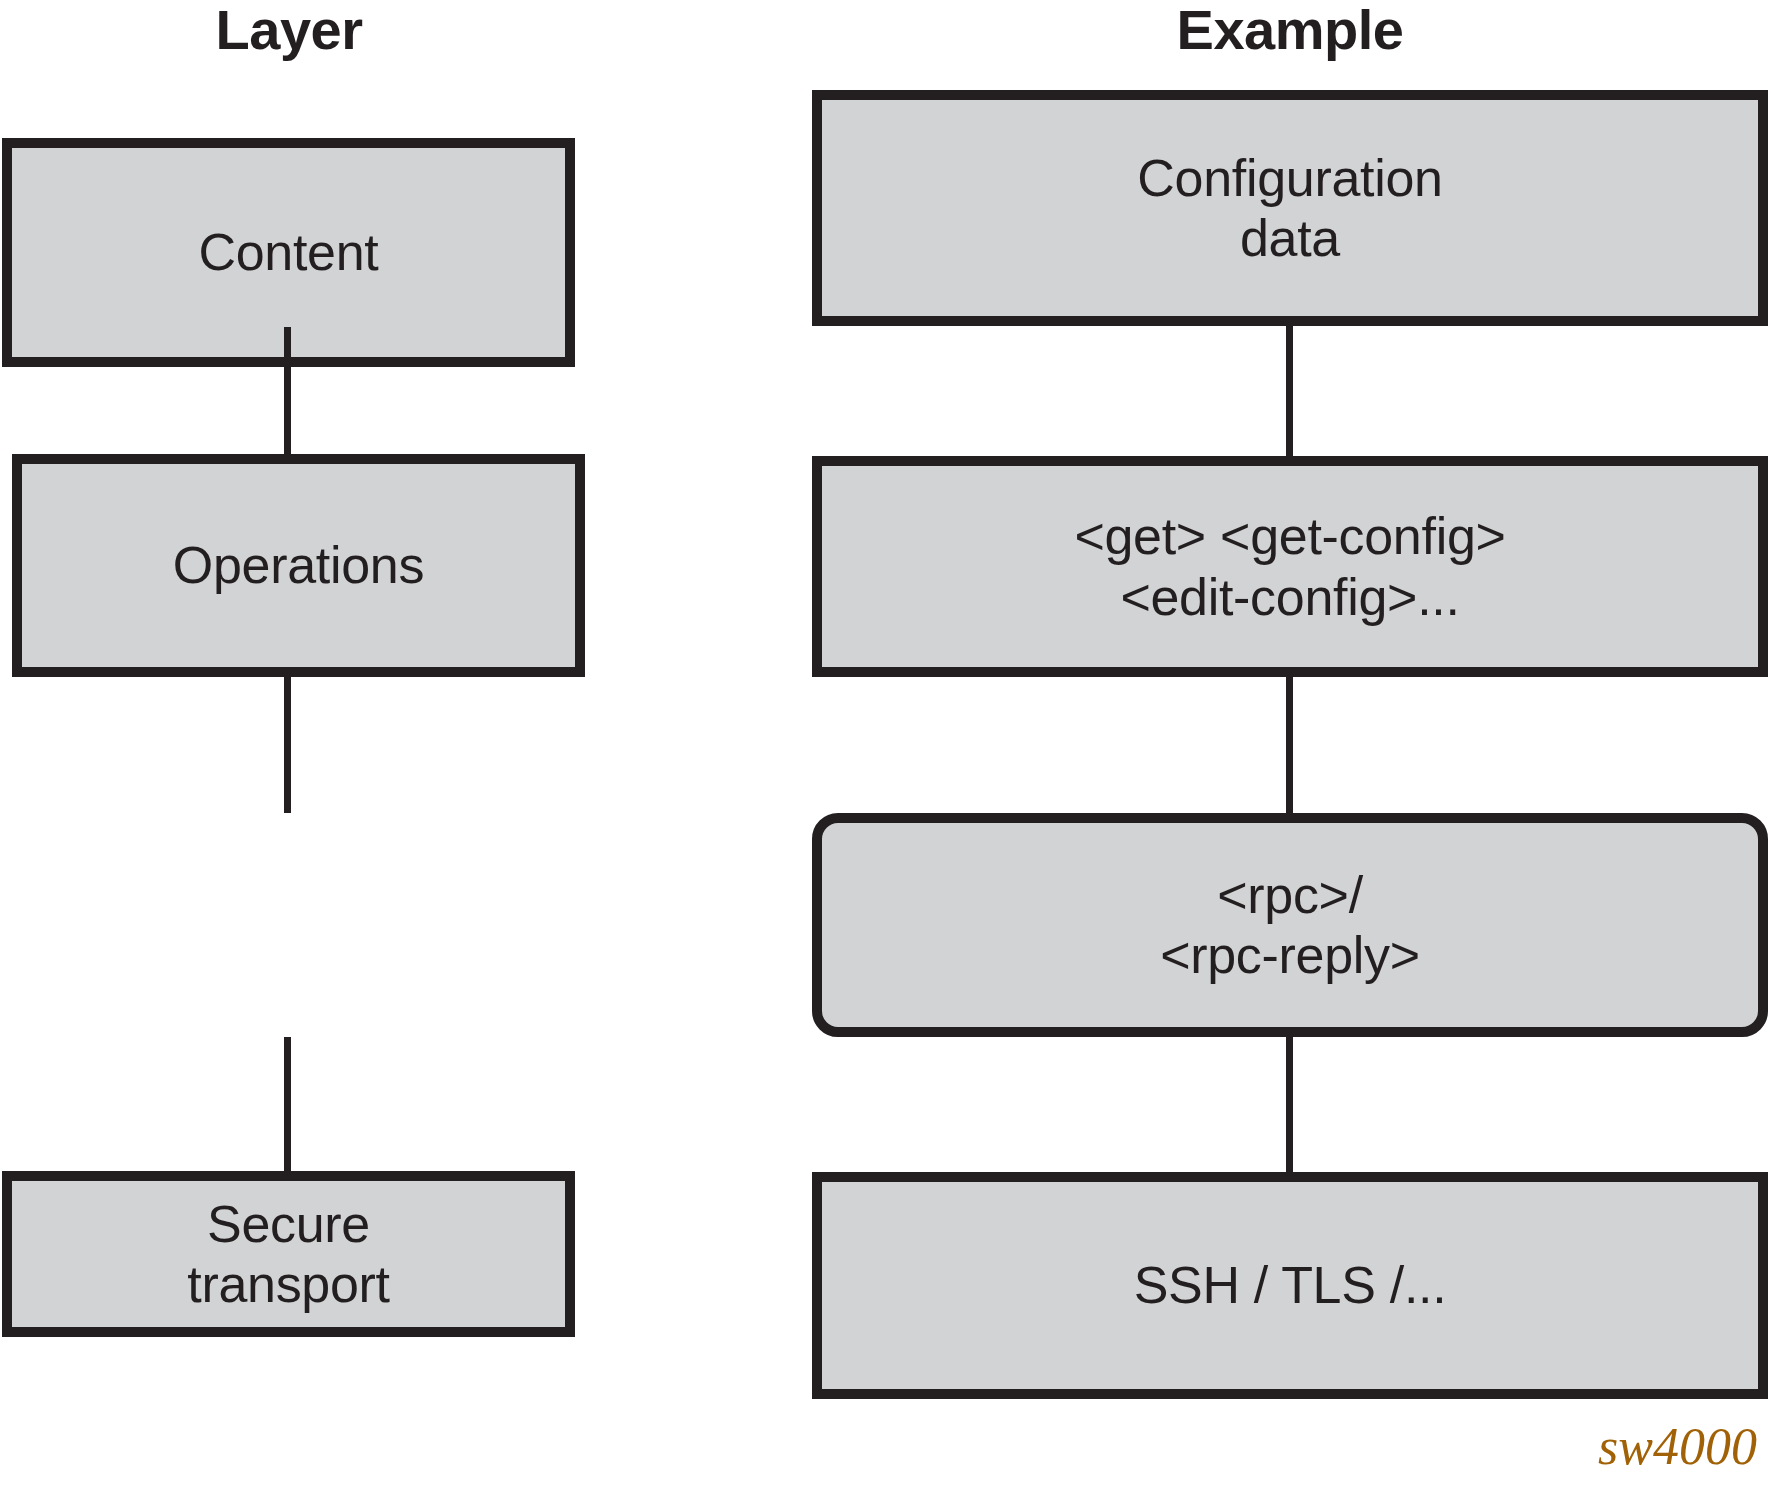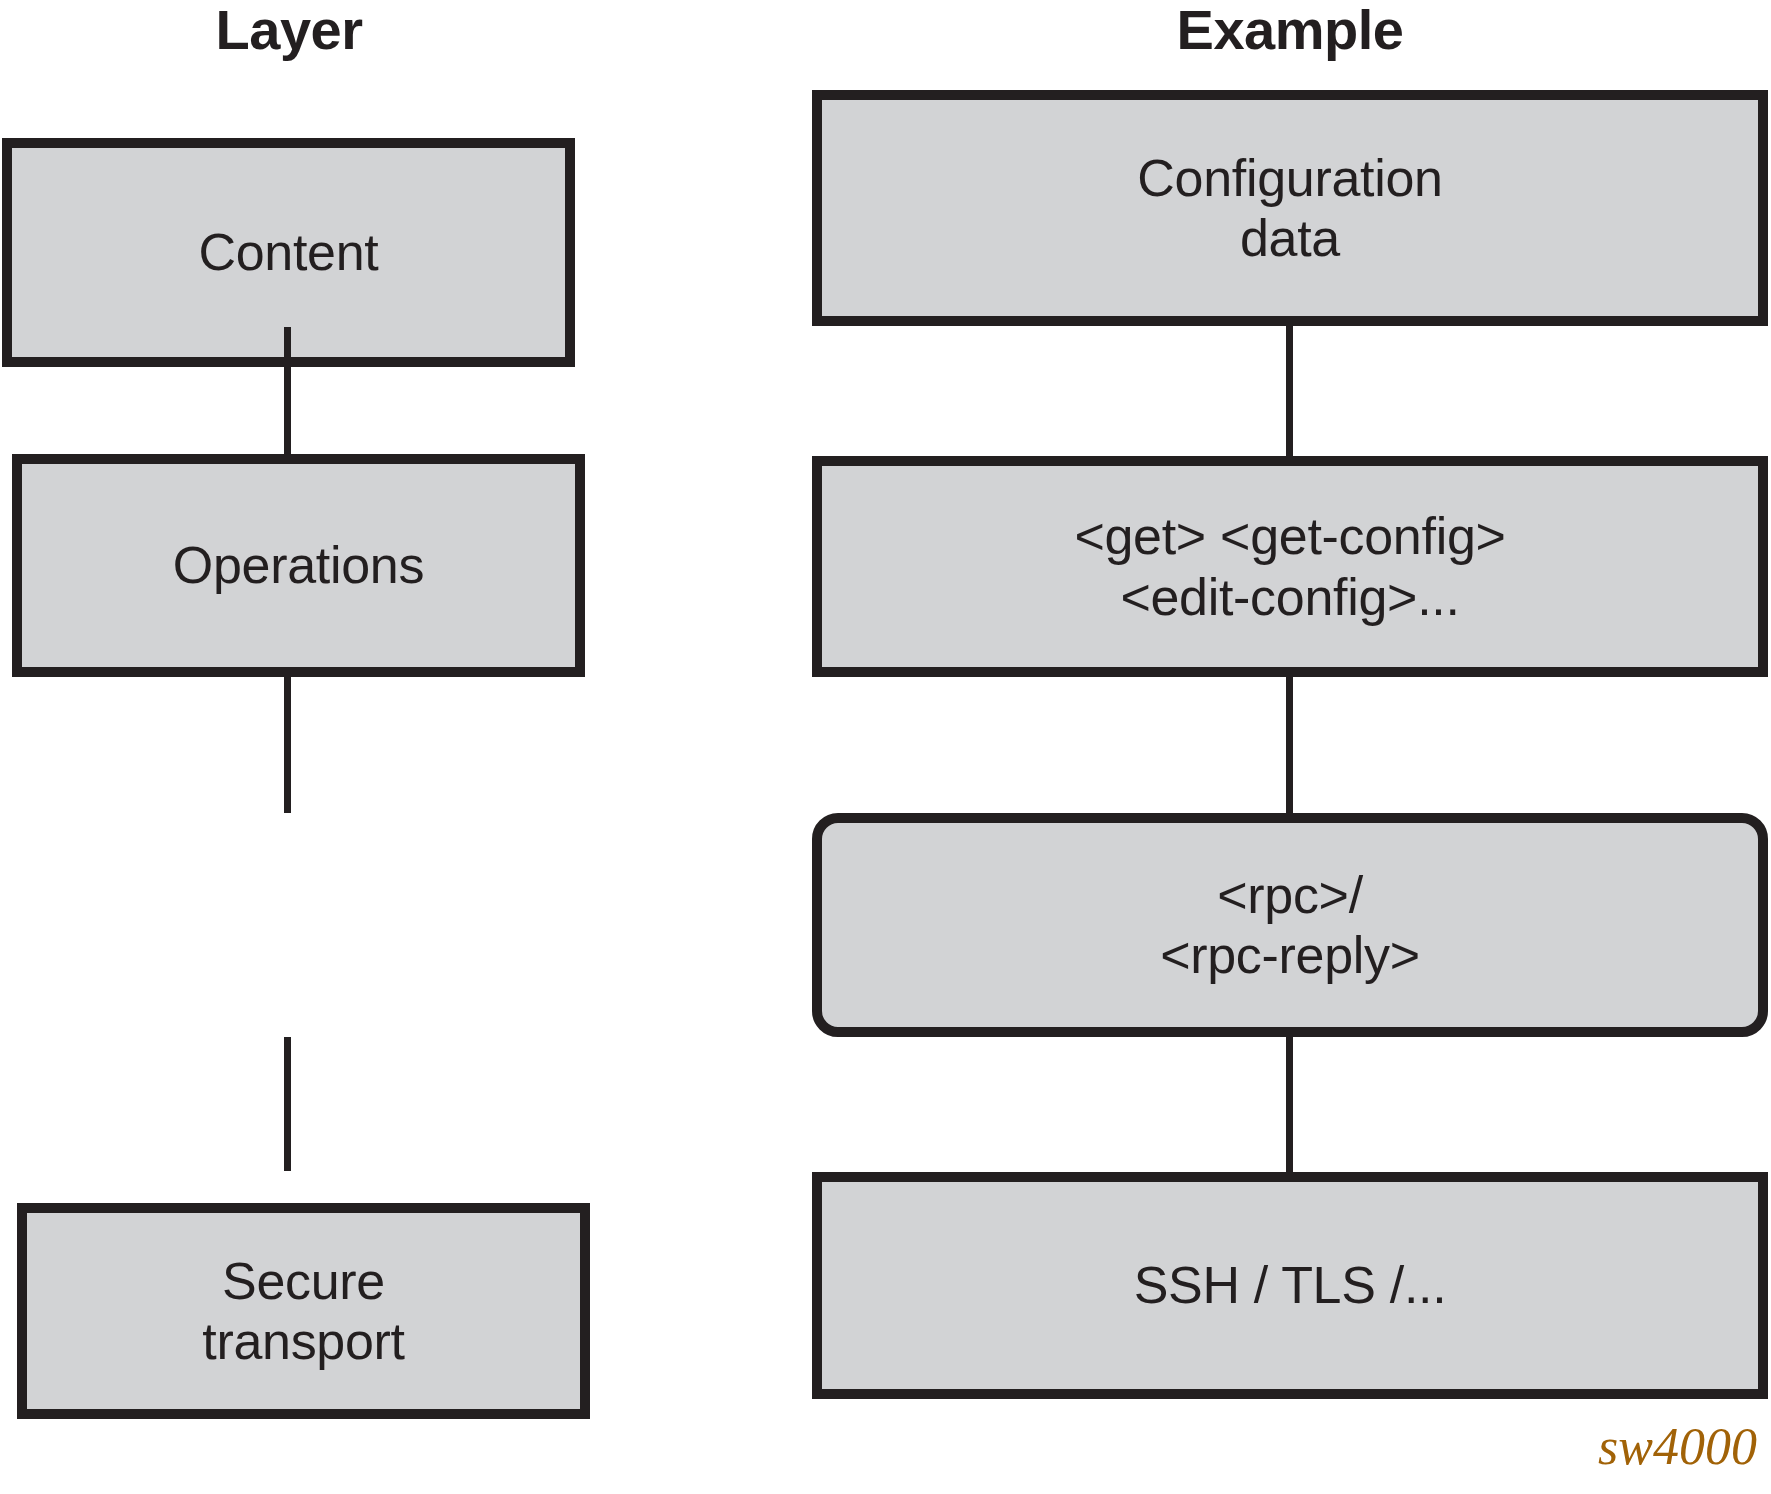--- a/index.html
+++ b/index.html
@@ -85,21 +85,21 @@
 
   <div class="node" style="left:2px; top:90px; width:573px; height:229px;margin-top:48px;">
     <span class="node-label">Content</span>
   </div>
 
   <div class="node" style="left:12px; top:454px; width:573px; height:223px;">
     <span class="node-label">Operations</span>
   </div>
 
 
-  <div class="node" style="left:17px; top:1171px; width:573px; height:216px;margin-top:32px;">
+  <div class="node" style="left:2px; top:1171px; width:573px; height:166px;">
     <span class="node-label">Secure
 transport</span>
   </div>
 
   <div class="connector" style="left:284px; top:327px; height:127px;"></div>
   <div class="connector" style="left:284px; top:677px; height:136px;"></div>
   <div class="connector" style="left:284px; top:1037px; height:134px;"></div>
 
   <div class="node" style="left:812px; top:90px; width:956px; height:236px;">
     <span class="node-label">Configuration

